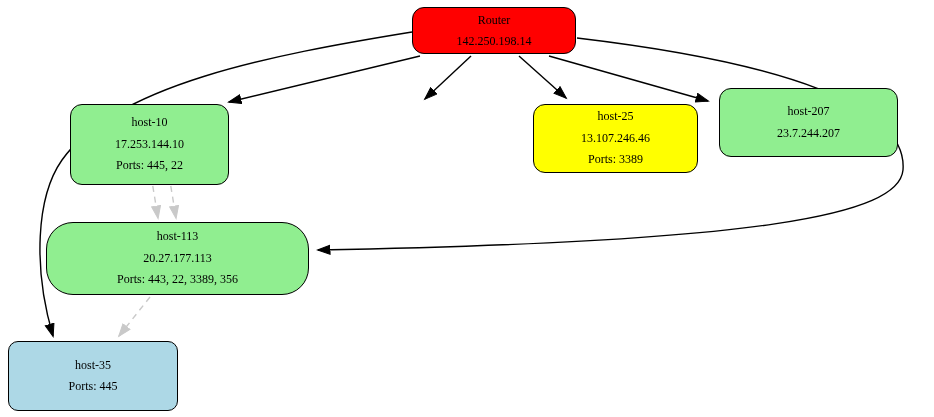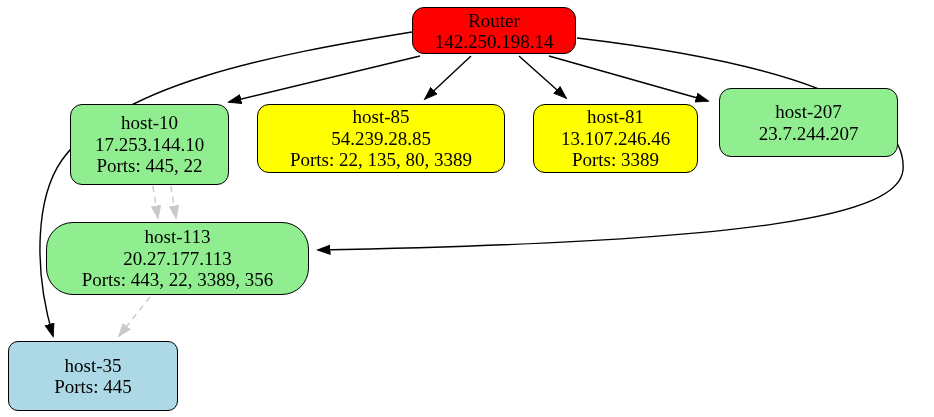--- a/index.html
+++ b/index.html
@@ -17,21 +17,21 @@
   .node{
     position:absolute;
     box-sizing:border-box;
     border:1.6px solid #000;
     border-radius:12px;
     display:flex;
     flex-direction:column;
     justify-content:center;
     align-items:center;
     text-align:center;
-    font-size:19px;
+    font-size:12px;
     line-height:21.5px;
     white-space:nowrap;
   }
   #n-router {left:412px;top:7px;  width:164px;height:47px;line-height:21px;}
   #n-host10 {left:70px; top:104px;width:159px;height:81px;}
   #n-host85 {left:257px;top:104px;width:248px;height:69px;}
   #n-host46 {left:533px;top:104px;width:165px;height:69px;}
   #n-host207{left:719px;top:88px;width:179px;height:69px;}
   #n-host113{left:46px; top:222px;width:263px;height:73px;}
   #n-host35 {left:8px;  top:341px;width:170px;height:70px;border-radius:10px;}
@@ -67,28 +67,23 @@
     <div>Router</div>
     <div>142.250.198.14</div>
   </div>
 
   <div class="node" id="n-host10" style="background-color: rgb(144, 238, 144);">
     <div>host-10</div>
     <div>17.253.144.10</div>
     <div>Ports: 445, 22</div>
   </div>
 
-  <div class="node" id="n-host85" style="background-color: rgb(255, 255, 0);">
-    <div>host-85</div>
-    <div>54.239.28.85</div>
-    <div>Ports: 22, 135, 80, 3389</div>
-  </div>
 
   <div class="node" id="n-host46" style="background-color: rgb(255, 255, 0);">
-    <div>host-81</div>
+    <div>host-25</div>
     <div>13.107.246.46</div>
     <div>Ports: 3389</div>
   </div>
 
   <div class="node" id="n-host207" style="background-color: rgb(144, 238, 144);">
     <div>host-207</div>
     <div>23.7.244.207</div>
   </div>
 
   <div class="node" id="n-host113" style="background-color: rgb(144, 238, 144); border-radius: 27px;">

